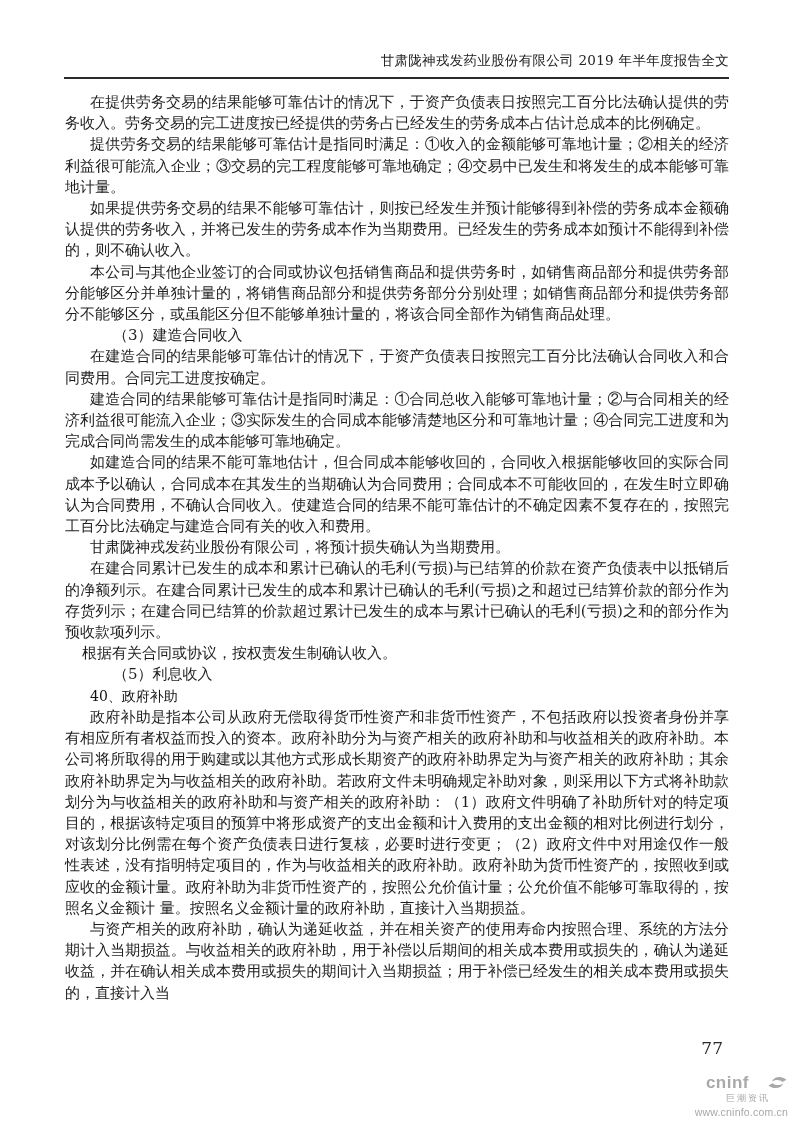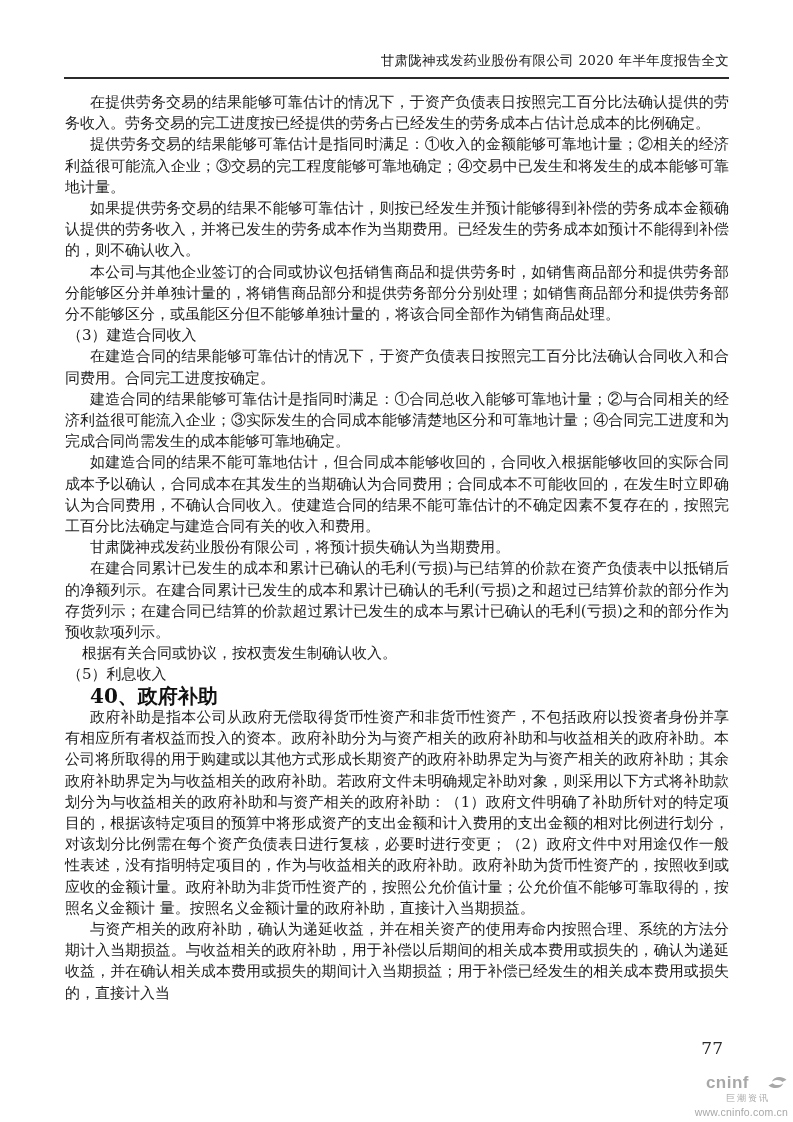--- a/index.html
+++ b/index.html
@@ -28,26 +28,26 @@
     position: absolute;
     top: 92px; left: 65px;
     width: 664px;
     font-size: 15px;
     line-height: 21.2px;
     text-align: justify;
     text-justify: inter-ideograph;
     color: #1d1d1d;
   }
   .content p { margin: 0; padding: 0; text-indent: 25px; }
-  .content p.subheading { text-indent: 2px; }
+  .content p.subheading { text-indent: 2px; margin-left: 46px; }
   .content p.subpara { text-indent: 17px; }
 
   .section-heading {
-    font-weight: bold;
-    font-size: 20px;
+    font-weight: normal;
+    font-size: 14px;
     margin: 16px 0 23px 0;
     text-indent: 0;
     color: #111111;
   }
 
   .page-number {
     position: absolute;
     top: 1038px;
     right: 70px;
     font-size: 17px;
@@ -87,21 +87,21 @@
     font-size: 10.5px;
     margin-top: 3px;
     letter-spacing: 0.2px;
   }
 </style>
 </head>
 <body>
 
 <div class="page">
 
-  <div class="header">甘肃陇神戎发药业股份有限公司 2020 年半年度报告全文</div>
+  <div class="header">甘肃陇神戎发药业股份有限公司 2019 年半年度报告全文</div>
 
   <div class="content">
     <p class="para">在提供劳务交易的结果能够可靠估计的情况下，于资产负债表日按照完工百分比法确认提供的劳务收入。劳务交易的完工进度按已经提供的劳务占已经发生的劳务成本占估计总成本的比例确定。</p>
     <p class="para">提供劳务交易的结果能够可靠估计是指同时满足：①收入的金额能够可靠地计量；②相关的经济利益很可能流入企业；③交易的完工程度能够可靠地确定；④交易中已发生和将发生的成本能够可靠地计量。</p>
     <p class="para">如果提供劳务交易的结果不能够可靠估计，则按已经发生并预计能够得到补偿的劳务成本金额确认提供的劳务收入，并将已发生的劳务成本作为当期费用。已经发生的劳务成本如预计不能得到补偿的，则不确认收入。</p>
     <p class="para">本公司与其他企业签订的合同或协议包括销售商品和提供劳务时，如销售商品部分和提供劳务部分能够区分并单独计量的，将销售商品部分和提供劳务部分分别处理；如销售商品部分和提供劳务部分不能够区分，或虽能区分但不能够单独计量的，将该合同全部作为销售商品处理。</p>
     <p class="subheading">（3）建造合同收入</p>
     <p class="para">在建造合同的结果能够可靠估计的情况下，于资产负债表日按照完工百分比法确认合同收入和合同费用。合同完工进度按确定。</p>
     <p class="para">建造合同的结果能够可靠估计是指同时满足：①合同总收入能够可靠地计量；②与合同相关的经济利益很可能流入企业；③实际发生的合同成本能够清楚地区分和可靠地计量；④合同完工进度和为完成合同尚需发生的成本能够可靠地确定。</p>
     <p class="para">如建造合同的结果不能可靠地估计，但合同成本能够收回的，合同收入根据能够收回的实际合同成本予以确认，合同成本在其发生的当期确认为合同费用；合同成本不可能收回的，在发生时立即确认为合同费用，不确认合同收入。使建造合同的结果不能可靠估计的不确定因素不复存在的，按照完工百分比法确定与建造合同有关的收入和费用。</p>

